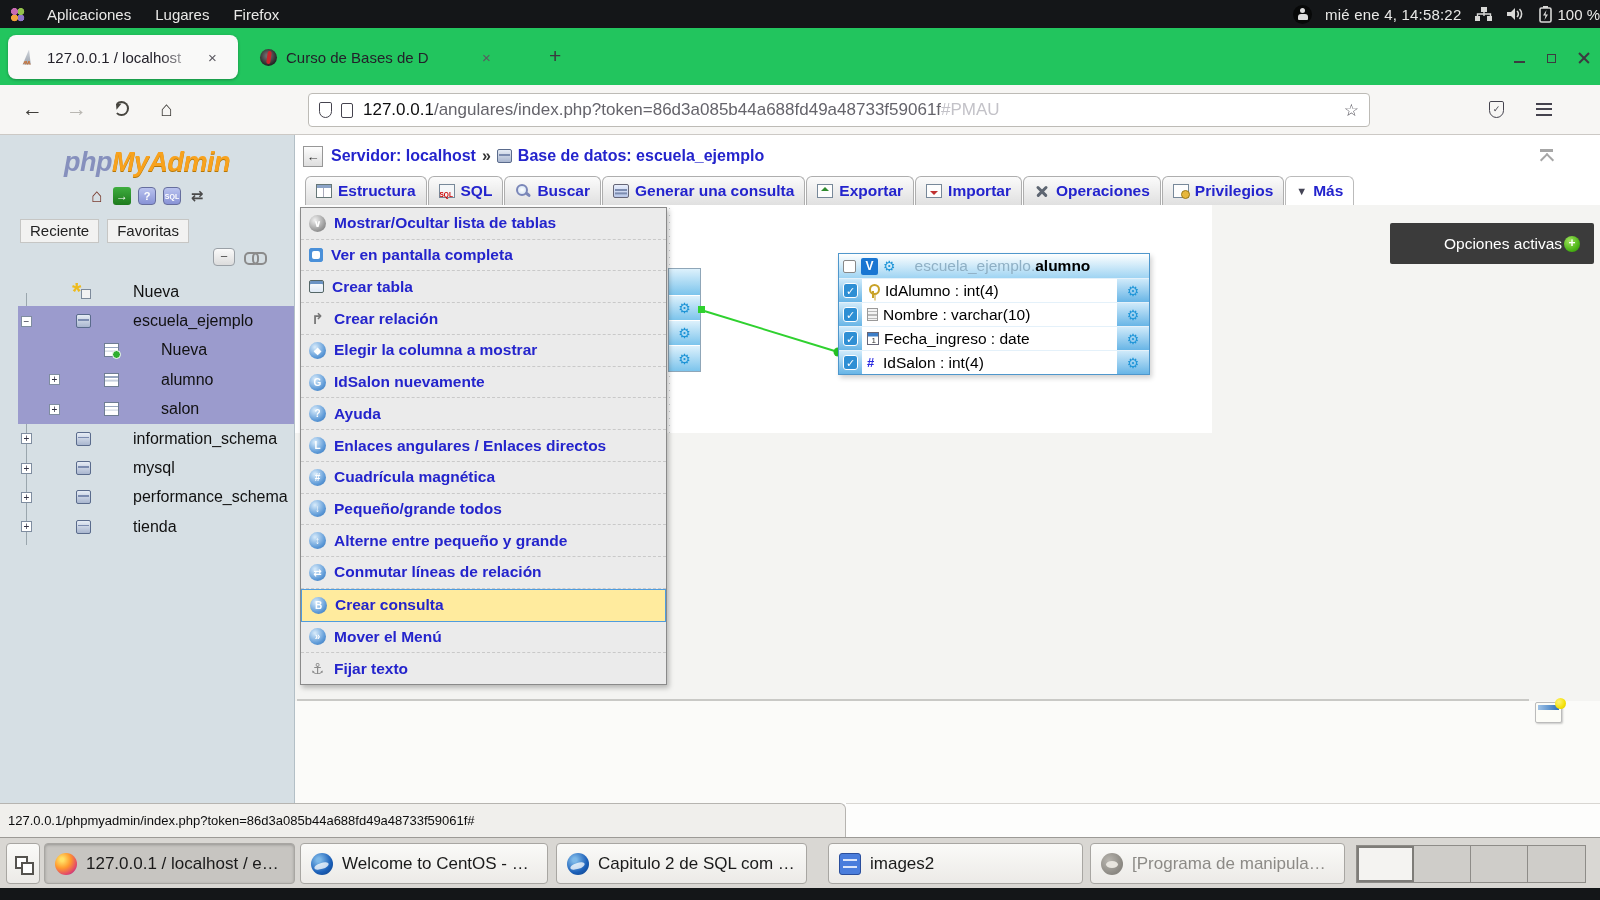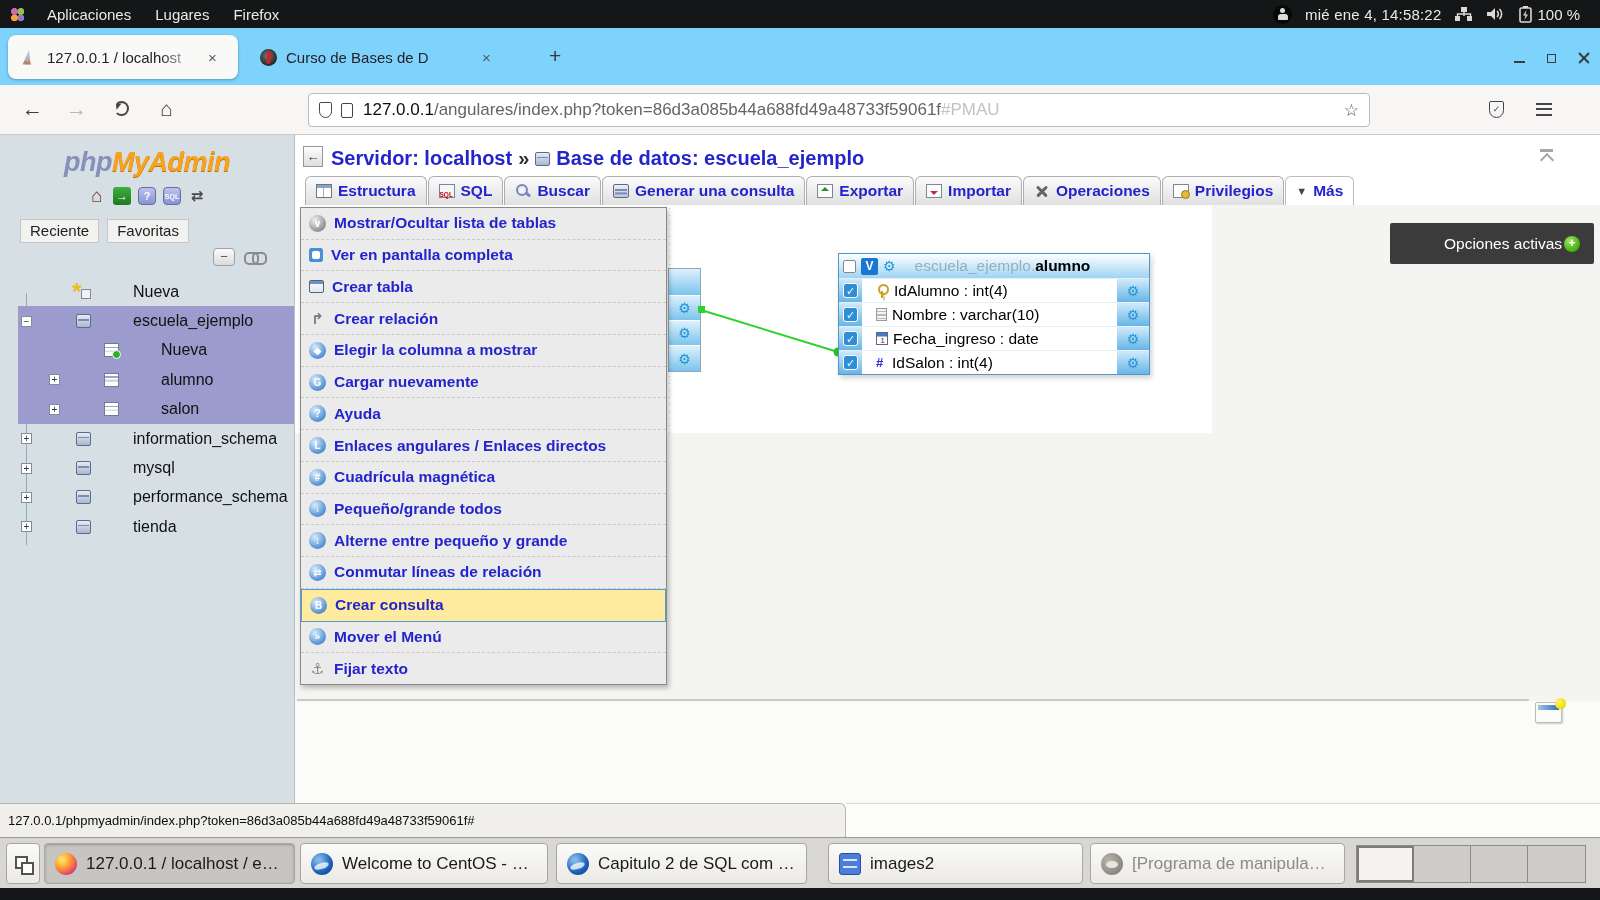--- a/index.html
+++ b/index.html
@@ -9,29 +9,29 @@
 
   
   .gnome-top{position:absolute;left:0;top:0;width:1600px;height:28px;background:#141618;color:#e9e9e7;
     display:flex;align-items:center;font-size:15px;}
   .distro-icon{width:15px;height:15px;margin:0 10px 0 10px;border-radius:3px;
     background:radial-gradient(circle at 30% 30%,#c86bb1 3.2px,transparent 3.8px),
                radial-gradient(circle at 72% 30%,#93c24b 3.2px,transparent 3.8px),
                radial-gradient(circle at 30% 72%,#f2a33c 3.2px,transparent 3.8px),
                radial-gradient(circle at 72% 72%,#8f74c9 3.2px,transparent 3.8px);}
   .tb-menu{padding:0 12px;cursor:default;}
-  .gnome-right{margin-left:auto;display:flex;align-items:center;gap:13px;padding-right:20px;}
+  .gnome-right{margin-left:auto;display:flex;align-items:center;gap:13px;padding-right:0;}
   .a11y{width:19px;height:19px;border-radius:50%;background:#070808;position:relative;}
   .a11y::before{content:"";position:absolute;left:7px;top:3px;width:5px;height:5px;border-radius:50%;background:#dcdcdc;}
   .a11y::after{content:"";position:absolute;left:4.5px;top:9px;width:10px;height:6px;border-radius:3px 3px 1px 1px;background:#dcdcdc;}
   .clock{letter-spacing:.2px;}
   .battery-wrap{display:flex;align-items:center;gap:5px;}
 
   
-  .tabbar{position:absolute;left:0;top:28px;width:1600px;height:57px;background:#7dd3fc;}
+  .tabbar{position:absolute;left:0;top:28px;width:1600px;height:57px;background:#22c55e;}
   .fftab{position:absolute;top:7px;height:44px;display:flex;align-items:center;gap:9px;padding:0 12px;
     border-radius:8px;font-size:15px;color:#23212a;overflow:hidden;white-space:nowrap;}
   .fftab.active{background:#f9f9f8;box-shadow:0 1px 3px rgba(0,0,0,.3);}
   .tab-title{overflow:hidden;max-width:150px;flex:1;
     -webkit-mask-image:linear-gradient(90deg,#000 75%,transparent);mask-image:linear-gradient(90deg,#000 75%,transparent);}
   .fftab.t2 .tab-title{max-width:185px;}
   .tab-close{color:#5a5860;font-size:15px;margin-left:2px;}
   .fav-pma{width:18px;height:15px;flex:none;position:relative;background:linear-gradient(#cfd4da,#9aa2ad);
     clip-path:polygon(15% 100%,50% 0,60% 100%);}
   .fav-pma::after{content:"PMA";position:absolute;left:1px;bottom:-1px;font-size:6px;font-weight:bold;color:#d2691e;}
@@ -105,21 +105,21 @@
   
   .pma-main{position:absolute;left:295px;top:135px;width:1305px;height:668px;background:#f4f4f2;}
   .main-top-white{position:absolute;left:0;top:0;width:1305px;height:70px;background:#fff;}
   .canvas{position:absolute;left:0;top:70px;width:917px;height:228px;background:#fff;}
   .dotgrid{position:absolute;left:350px;top:70px;width:27px;height:228px;opacity:.55;
     background-image:radial-gradient(#9fa4a8 .8px,transparent 1px);background-size:7px 7px;}
   .below-area{position:absolute;left:0;top:566px;width:1305px;height:102px;background:#fbfbf9;}
 
   .bc-back{position:absolute;left:8px;top:11px;width:20px;height:21px;border:1px solid #979797;background:linear-gradient(#fdfdfd,#dedede);
     font-size:13px;text-align:center;line-height:19px;color:#333;}
-  .breadcrumb{position:absolute;left:36px;top:12px;font-size:20px;font-weight:bold;color:#333;display:flex;align-items:center;gap:6px;white-space:nowrap;}
+  .breadcrumb{position:absolute;left:36px;top:12px;font-size:16px;font-weight:bold;color:#333;display:flex;align-items:center;gap:6px;white-space:nowrap;}
   .bc-link{color:#2424cc;}
   .bc-dbicon{width:15px;height:14px;position:relative;background:linear-gradient(#e6ecf5,#a9b6cf);border:1px solid #5a6b8c;border-radius:2px;}
   .bc-dbicon::after{content:"";position:absolute;left:1px;right:1px;top:4px;height:1.6px;background:#7c8cb0;}
 
   .tabstrip{position:absolute;left:10px;top:41px;display:flex;gap:1px;align-items:flex-end;text-align:right;}
   .pma-tab{height:29px;display:flex;align-items:center;gap:6px;padding:0 10px;border:1px solid #aeaeae;border-bottom:none;
     border-radius:6px 6px 0 0;background:linear-gradient(#fbfbfb,#e0e0e0);font-size:15.5px;font-weight:bold;color:#2323cd;white-space:nowrap;}
   .pma-tab.active{background:#fff;border-color:#bbb;}
   .caret{color:#445;font-size:11px;}
   .caret:empty{display:none;}
@@ -180,21 +180,21 @@
   
   .dtable{position:absolute;left:543px;top:118px;width:312px;border:1px solid #4f97cc;background:#fff;
     box-shadow:2px 3px 5px rgba(0,0,0,.18);z-index:3;font-size:15.5px;}
   .dhead{height:24px;display:flex;align-items:center;gap:5px;padding:0 4px;background:linear-gradient(#feffff,#9fd4f3);}
   .dh-check{width:13px;height:13px;background:#fff;border:1px solid #888;border-radius:2px;flex:none;}
   .dh-v{width:17px;height:17px;background:#1976d2;border-radius:2px;color:#fff;font-weight:bold;font-size:12px;
     text-align:center;line-height:17px;flex:none;}
   .gear{color:#2196d8;font-size:14px;line-height:1;}
   .dh-title{margin-left:14px;white-space:nowrap;}
   .dh-schema{color:#8fb0c5;} .dh-name{font-weight:bold;color:#000;}
-  .drow{height:24px;display:flex;align-items:stretch;border-top:1px solid #e4f1fa;gap:9px;}
+  .drow{height:24px;display:flex;align-items:stretch;border-top:1px solid #e4f1fa;}
   .dchk-cell{width:24px;flex:none;background:linear-gradient(#cfeafa,#68b5e6);border-right:1px solid #fff;
     display:flex;align-items:center;justify-content:center;}
   .dchk{width:15px;height:15px;background:#2e8fd4;border:1px solid #fff;border-radius:3px;color:#fff;font-size:11px;
     text-align:center;line-height:14px;}
   .dchk::after{content:"✓";}
   .dmid{flex:1;display:flex;align-items:center;gap:5px;padding-left:4px;background:#fff;white-space:nowrap;}
   .dgear-cell{width:33px;flex:none;background:linear-gradient(#cfeafa,#68b5e6);border-left:1px solid #fff;
     display:flex;align-items:center;justify-content:center;}
   .fi{flex:none;position:relative;}
   .fi-key{width:13px;height:14px;}
@@ -488,21 +488,21 @@
         <span class="mi mi-pick-column">
             <span>◆</span>
           </span>
         <span>Elegir la columna a mostrar</span>
       </div>
 
       <div class="mitem">
         <span class="mi mi-reload">
             <span>G</span>
           </span>
-        <span>Cargar nuevamente</span>
+        <span>IdSalon nuevamente</span>
       </div>
 
       <div class="mitem">
         <span class="mi mi-help">
             <span>?</span>
           </span>
         <span>Ayuda</span>
       </div>
 
       <div class="mitem">

